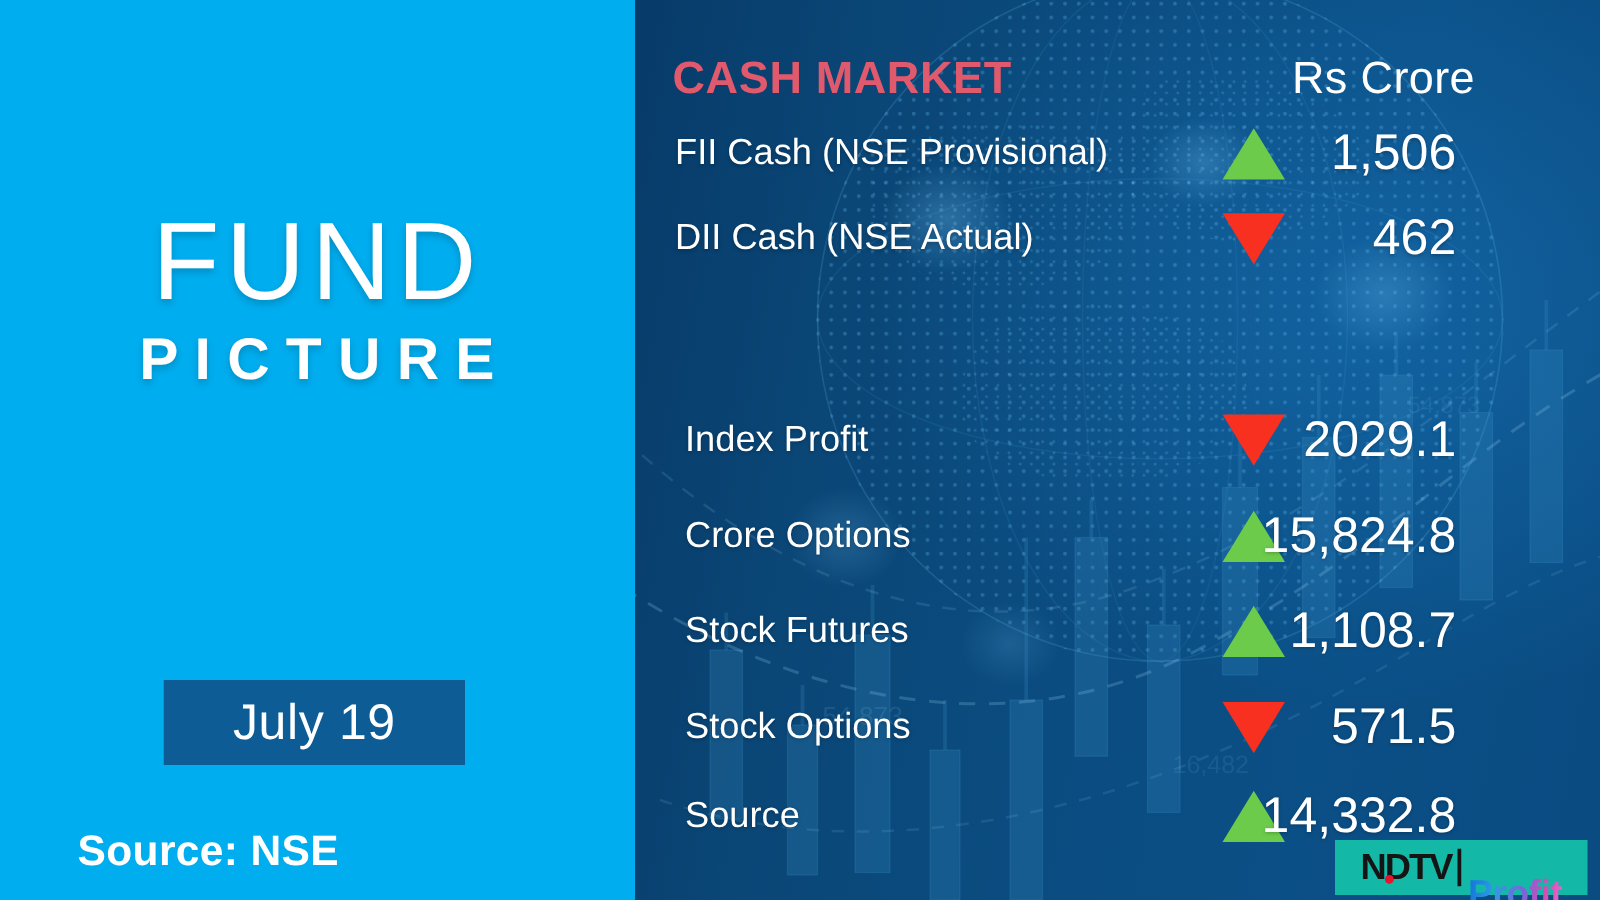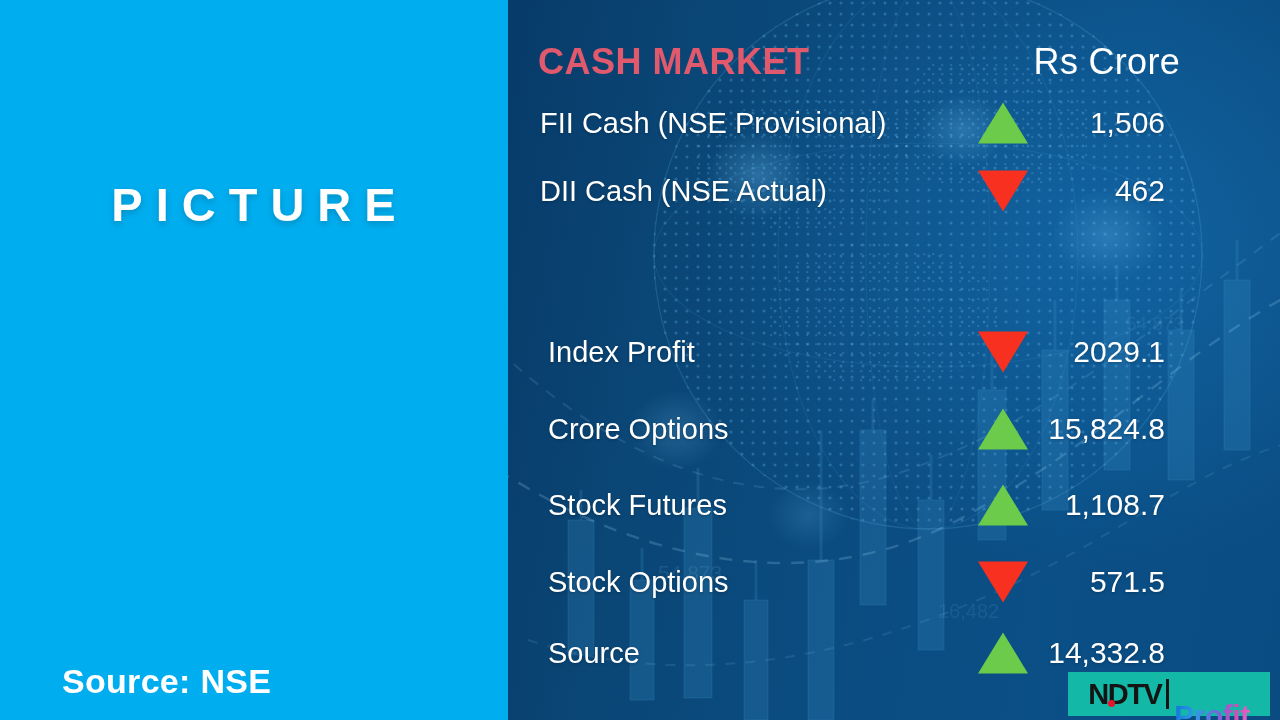--- a/index.html
+++ b/index.html
@@ -57,21 +57,21 @@
   }
   #bg-art { position:absolute; inset:0; width:100%; height:100%; }
 
   .row { position:absolute; left:0; width:772px; height:0; }
   .row-label {
     position:absolute; color:#ffffff; font-size:29px;
     white-space:nowrap; transform:translateY(-50%);
     text-shadow:0 1px 3px rgba(0,0,0,0.25);
   }
   .row-value {
-    position:absolute; right:115px; color:#ffffff; font-size:30px;
+    position:absolute; right:115px; color:#ffffff; font-size:40px;
     transform:translateY(-50%); white-space:nowrap;
     text-shadow:0 1px 3px rgba(0,0,0,0.25);
   }
   .tri {
     position:absolute; left:470px; width:0; height:0;
     border-left:25px solid transparent; border-right:25px solid transparent;
   }
   .tri.up   { border-bottom:41px solid #6CCB4A; transform:translateY(-50%); }
   .tri.down { border-top:41px solid #F7301F;   transform:translateY(-50%); }
 
@@ -110,23 +110,27 @@
   }
 </style>
 </head>
 <body>
 
 <div id="stage">
 
   <div id="left-panel">
 
     <div id="title-block">
+      <span class="t-fund">FUND</span>
       <span class="t-picture">PICTURE</span>
     </div>
 
+    <div id="date-badge">
+      <span>July 19</span>
+    </div>
 
     <div id="source-line">Source: NSE</div>
   </div>
 
   <div id="right-panel">
 
     <svg id="bg-art" viewBox="0 0 772 720" preserveAspectRatio="none">
       <defs>
         <radialGradient id="glow1" cx="50%" cy="50%" r="50%">
           <stop offset="0%" stop-color="#7FD0FF" stop-opacity="0.55"></stop>

